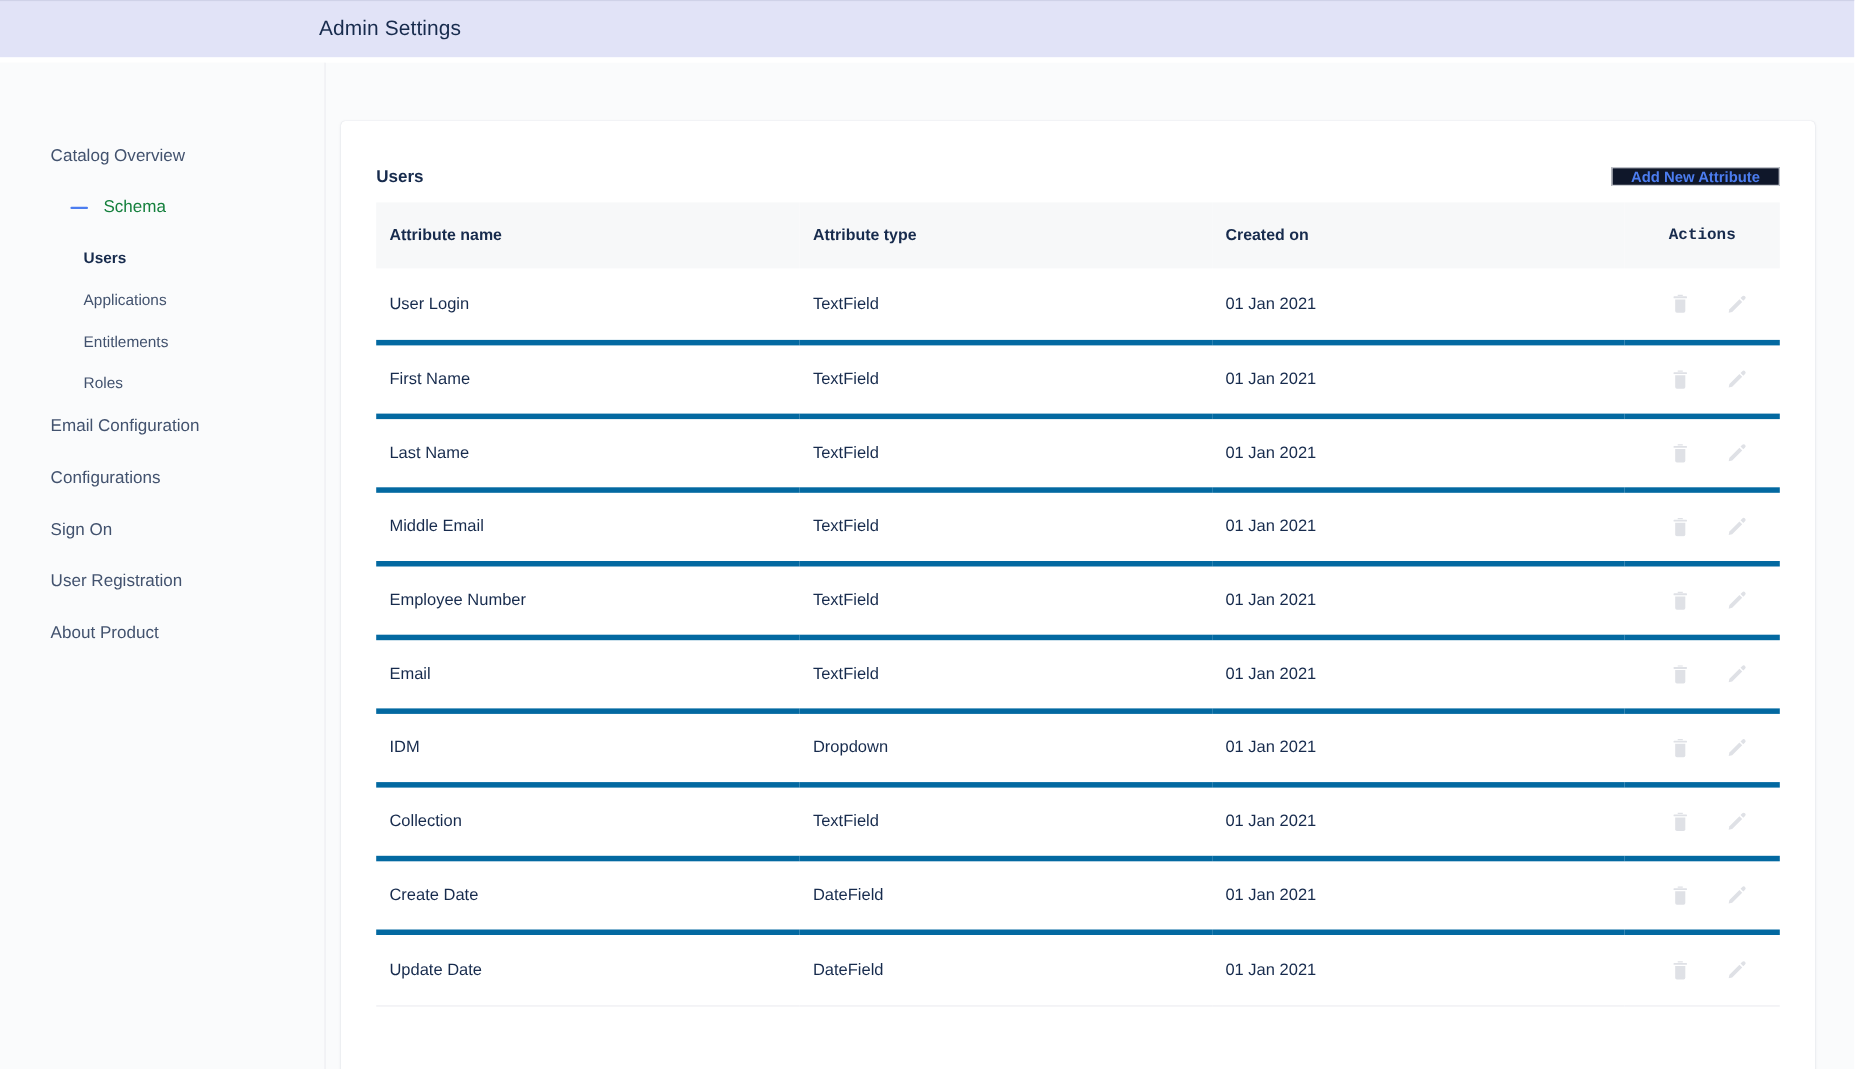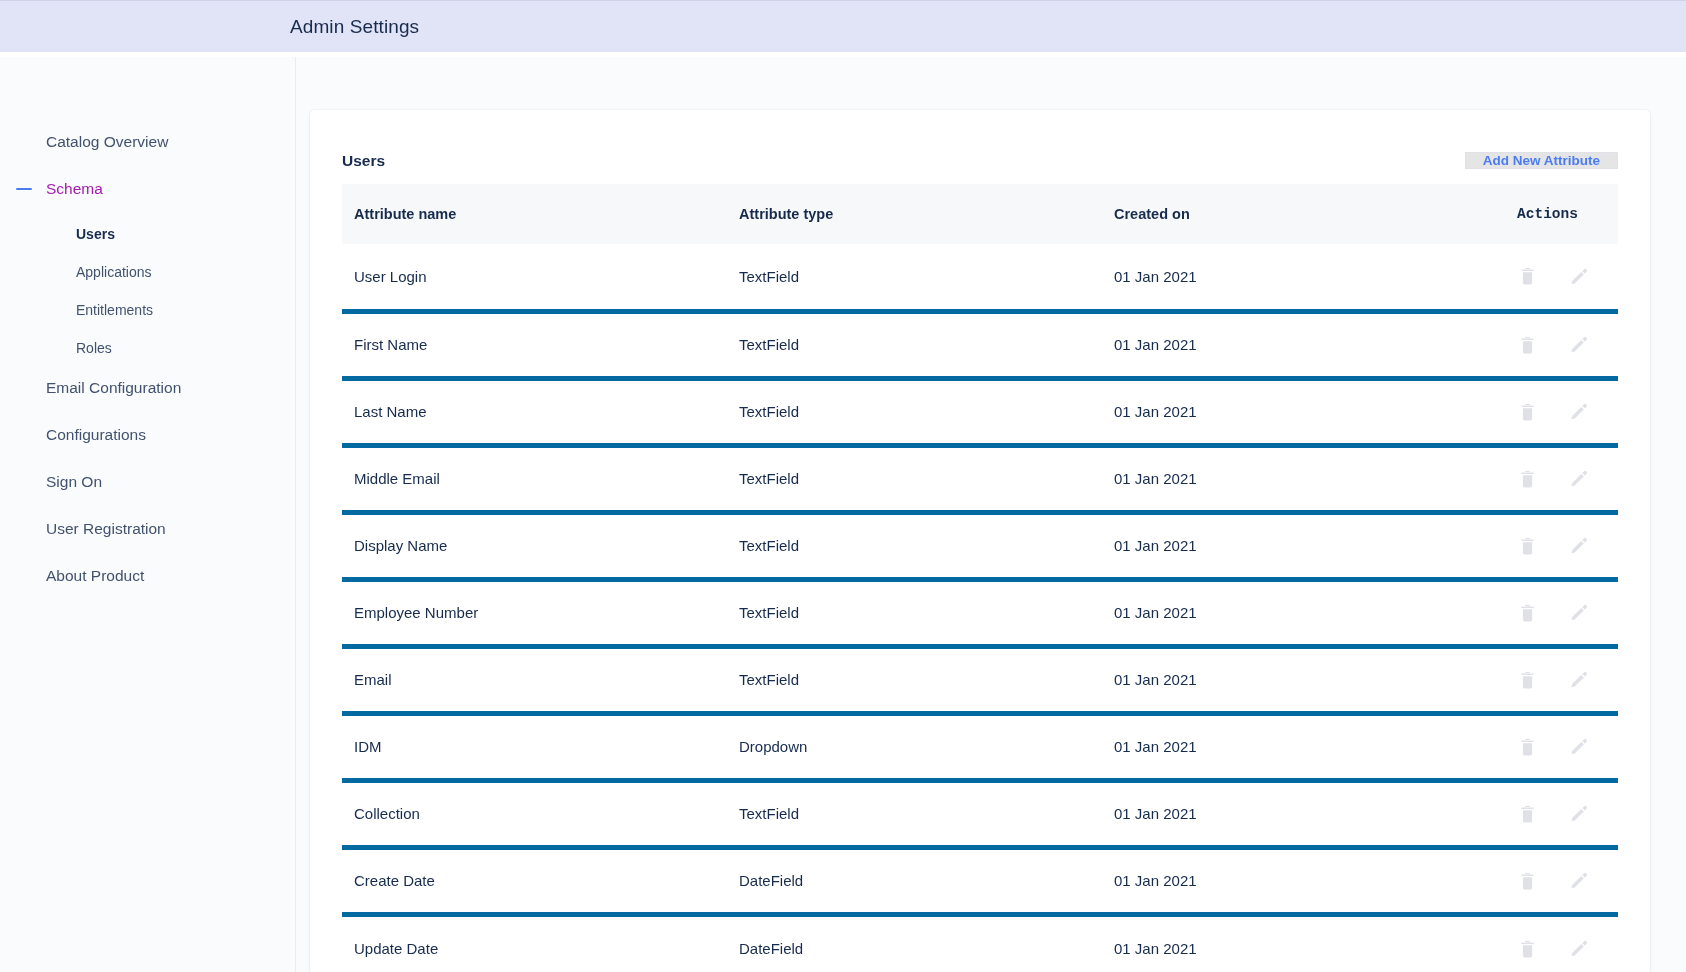--- a/index.html
+++ b/index.html
@@ -71,21 +71,22 @@
     align-items: center;
     height: 26px;
     margin-bottom: 21px;
     padding-left: 46px;
     font-size: 15.5px;
     color: #42526e;
     cursor: pointer;
     white-space: nowrap;
   }
   .nav-item.is-active {
-    color: #a21caf;
+    color: #15803d;
+    margin-left: 48px;
   }
   .nav-item .dash-icon {
     position: absolute;
     left: 16px;
     top: 50%;
     width: 16px;
     height: 2px;
     background: #4c7df0;
     transform: translateY(-50%);
     border-radius: 1px;
@@ -133,21 +134,21 @@
   .card-title {
     font-size: 15.5px;
     font-weight: 700;
     color: #172b4d;
   }
   .btn-add {
     font-family: "Liberation Sans", sans-serif;
     font-size: 13.5px;
     font-weight: 700;
     color: #4c7df0;
-    background: #e5e5e5;
+    background: #0f172a;
     border: 1px solid #dfe1e6;
     border-radius: 0;
     padding: 1px 17px;
     cursor: pointer;
     line-height: 1;
     white-space: nowrap;
   }
 
   
   .table-wrap {
@@ -368,42 +369,20 @@
                       <span class="icon-btn">
                         <svg width="17" height="17" viewBox="0 0 17 17" fill="#dfe1e6">
                           <path d="M1.2 13.1 0.5 16.3l3.2-0.7 9.1-9.1-2.5-2.5z"></path>
                           <path d="M11.3 3.0l2.5 2.5 1.6-1.6a1.75 1.75 0 0 0-2.5-2.5z"></path>
                         </svg>
                       </span>
                     </div>
                   </td>
                 </tr>
                 <tr>
-                  <td>Display Name</td>
-                  <td>TextField</td>
-                  <td>01 Jan 2021</td>
-                  <td class="cell-actions">
-                    <div class="actions-group">
-                      <span class="icon-btn">
-                        <svg width="15" height="18" viewBox="0 0 15 18" fill="#dfe1e6">
-                          <path d="M5.2 0.9h4.6v1.1H5.2z"></path>
-                          <rect x="1.4" y="2.4" width="12.2" height="1.7" rx="0.5"></rect>
-                          <path d="M2.9 5.2h9.2v10.6a1.6 1.6 0 0 1-1.6 1.6H4.5a1.6 1.6 0 0 1-1.6-1.6z"></path>
-                        </svg>
-                      </span>
-                      <span class="icon-btn">
-                        <svg width="17" height="17" viewBox="0 0 17 17" fill="#dfe1e6">
-                          <path d="M1.2 13.1 0.5 16.3l3.2-0.7 9.1-9.1-2.5-2.5z"></path>
-                          <path d="M11.3 3.0l2.5 2.5 1.6-1.6a1.75 1.75 0 0 0-2.5-2.5z"></path>
-                        </svg>
-                      </span>
-                    </div>
-                  </td>
-                </tr>
-                <tr>
                   <td>Employee Number</td>
                   <td>TextField</td>
                   <td>01 Jan 2021</td>
                   <td class="cell-actions">
                     <div class="actions-group">
                       <span class="icon-btn">
                         <svg width="15" height="18" viewBox="0 0 15 18" fill="#dfe1e6">
                           <path d="M5.2 0.9h4.6v1.1H5.2z"></path>
                           <rect x="1.4" y="2.4" width="12.2" height="1.7" rx="0.5"></rect>
                           <path d="M2.9 5.2h9.2v10.6a1.6 1.6 0 0 1-1.6 1.6H4.5a1.6 1.6 0 0 1-1.6-1.6z"></path>

